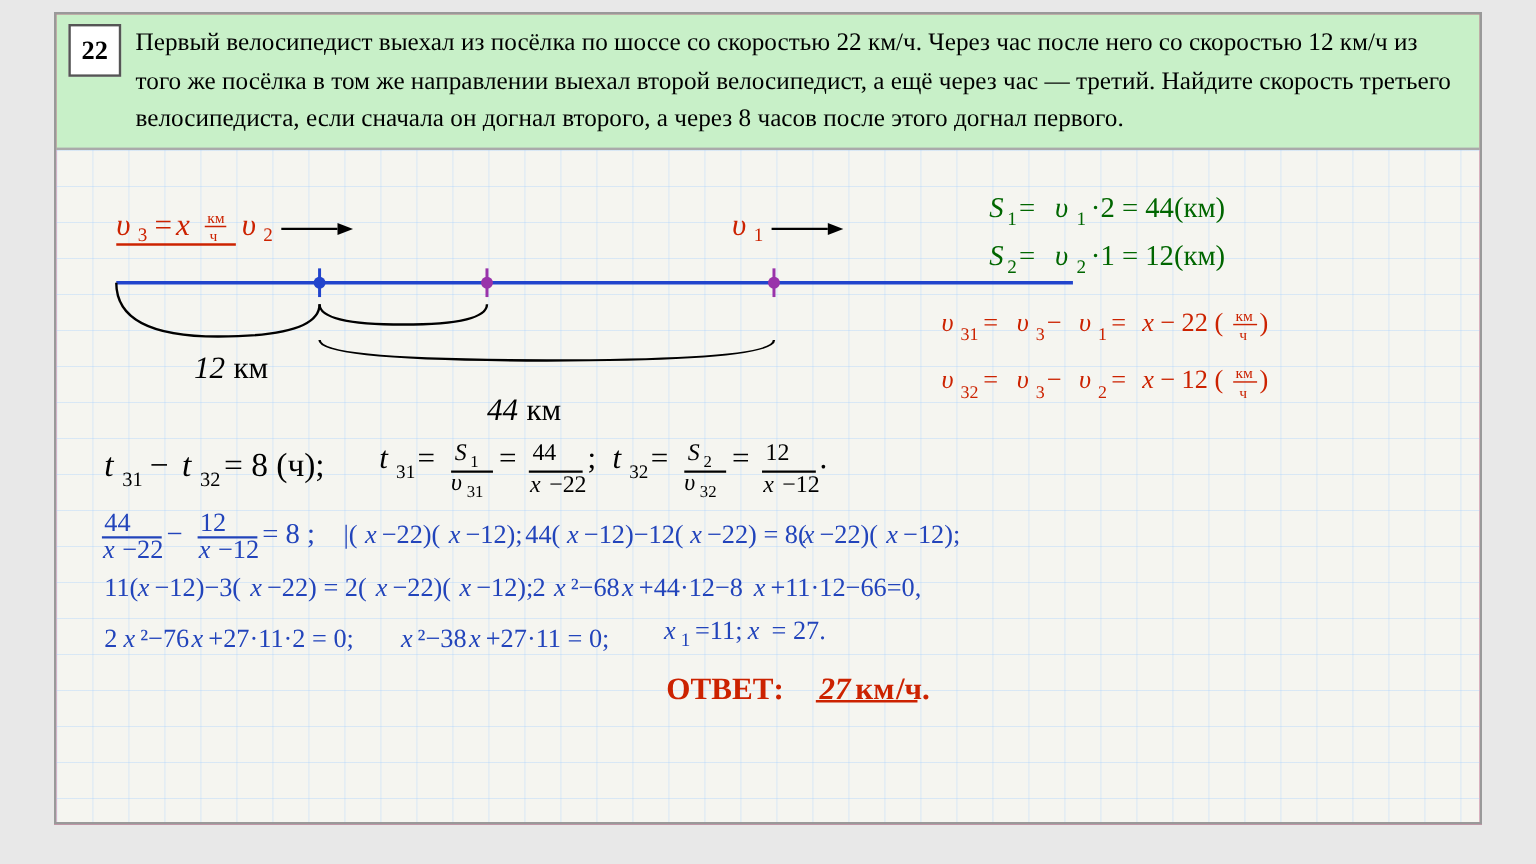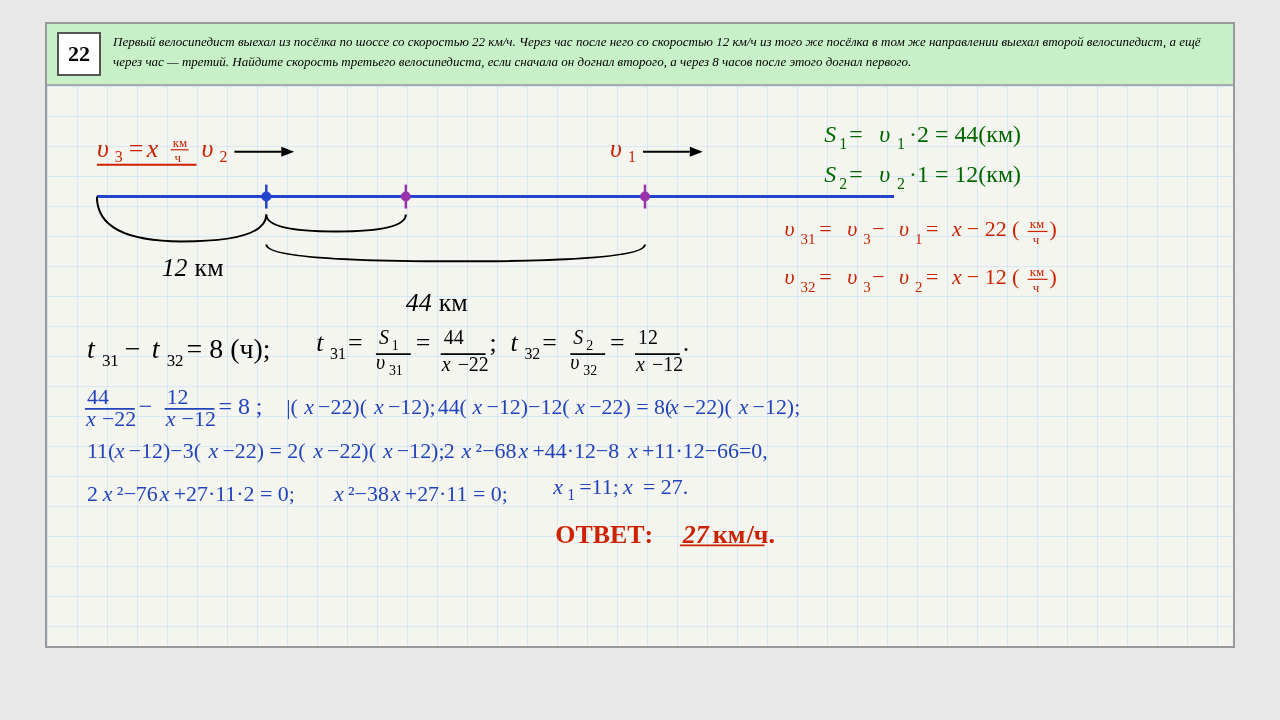--- a/index.html
+++ b/index.html
@@ -6,21 +6,21 @@
     body {
       width: 1280px;
       height: 720px;
       overflow: hidden;
       background: #e8e8e8;
       font-family: 'Times New Roman', serif;
     }
 
     .main-container {
       width: 1190px;
-      margin: 22px auto;
+      margin: 10px auto;
       background: #be185d;
       border: 2px solid #999;
     }
 
     
     .problem-header {
       display: flex;
       background: #c8f0c8;
       border-bottom: 2px solid #aaa;
       padding: 8px 10px;
@@ -36,25 +36,24 @@
       align-items: center;
       justify-content: center;
       font-size: 22px;
       font-weight: bold;
       color: #000;
       flex-shrink: 0;
       margin-right: 12px;
     }
 
     .problem-text {
-      font-size: 13px;
+      font-size: 21px;
       line-height: 1.5;
       color: #000;
       flex: 1;
-      font-style: italic;
     }
 
     
     .solution-area {
       background: #f5f5f0;
       background-image:
         linear-gradient(rgba(150,200,255,0.3) 1px, transparent 1px),
         linear-gradient(90deg, rgba(150,200,255,0.3) 1px, transparent 1px);
       background-size: 30px 30px;
       padding: 10px 20px 10px 20px;

